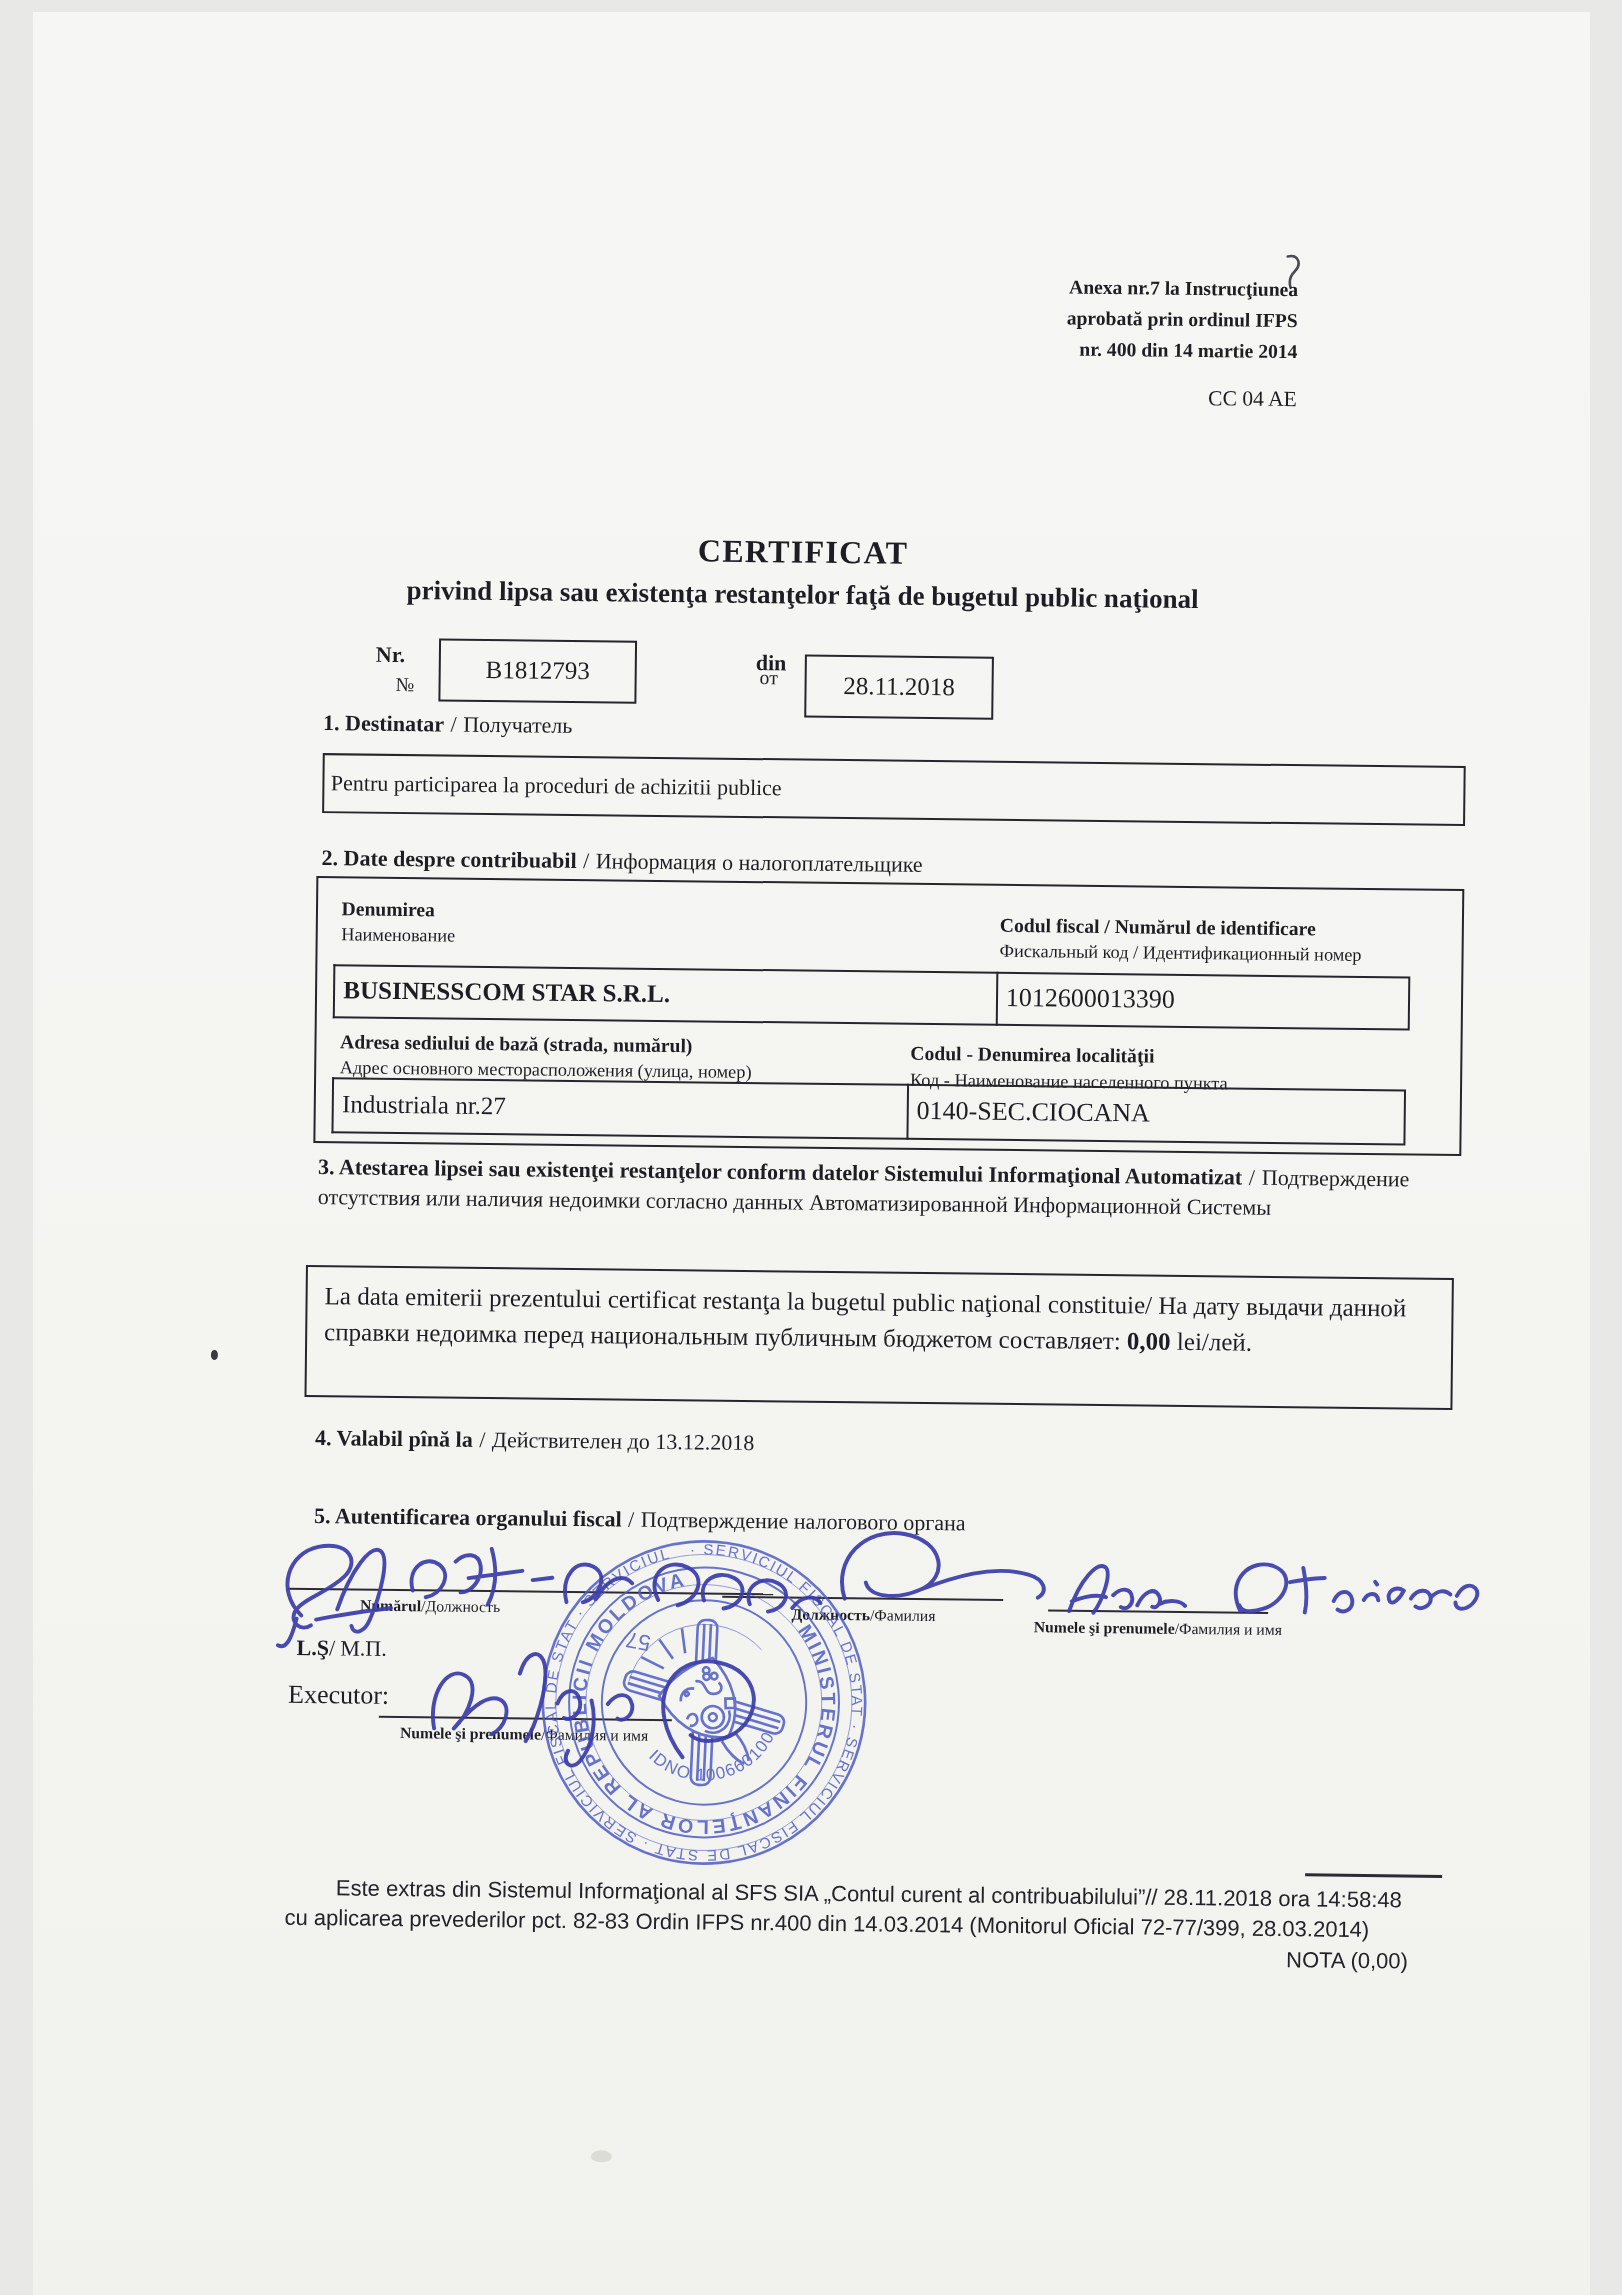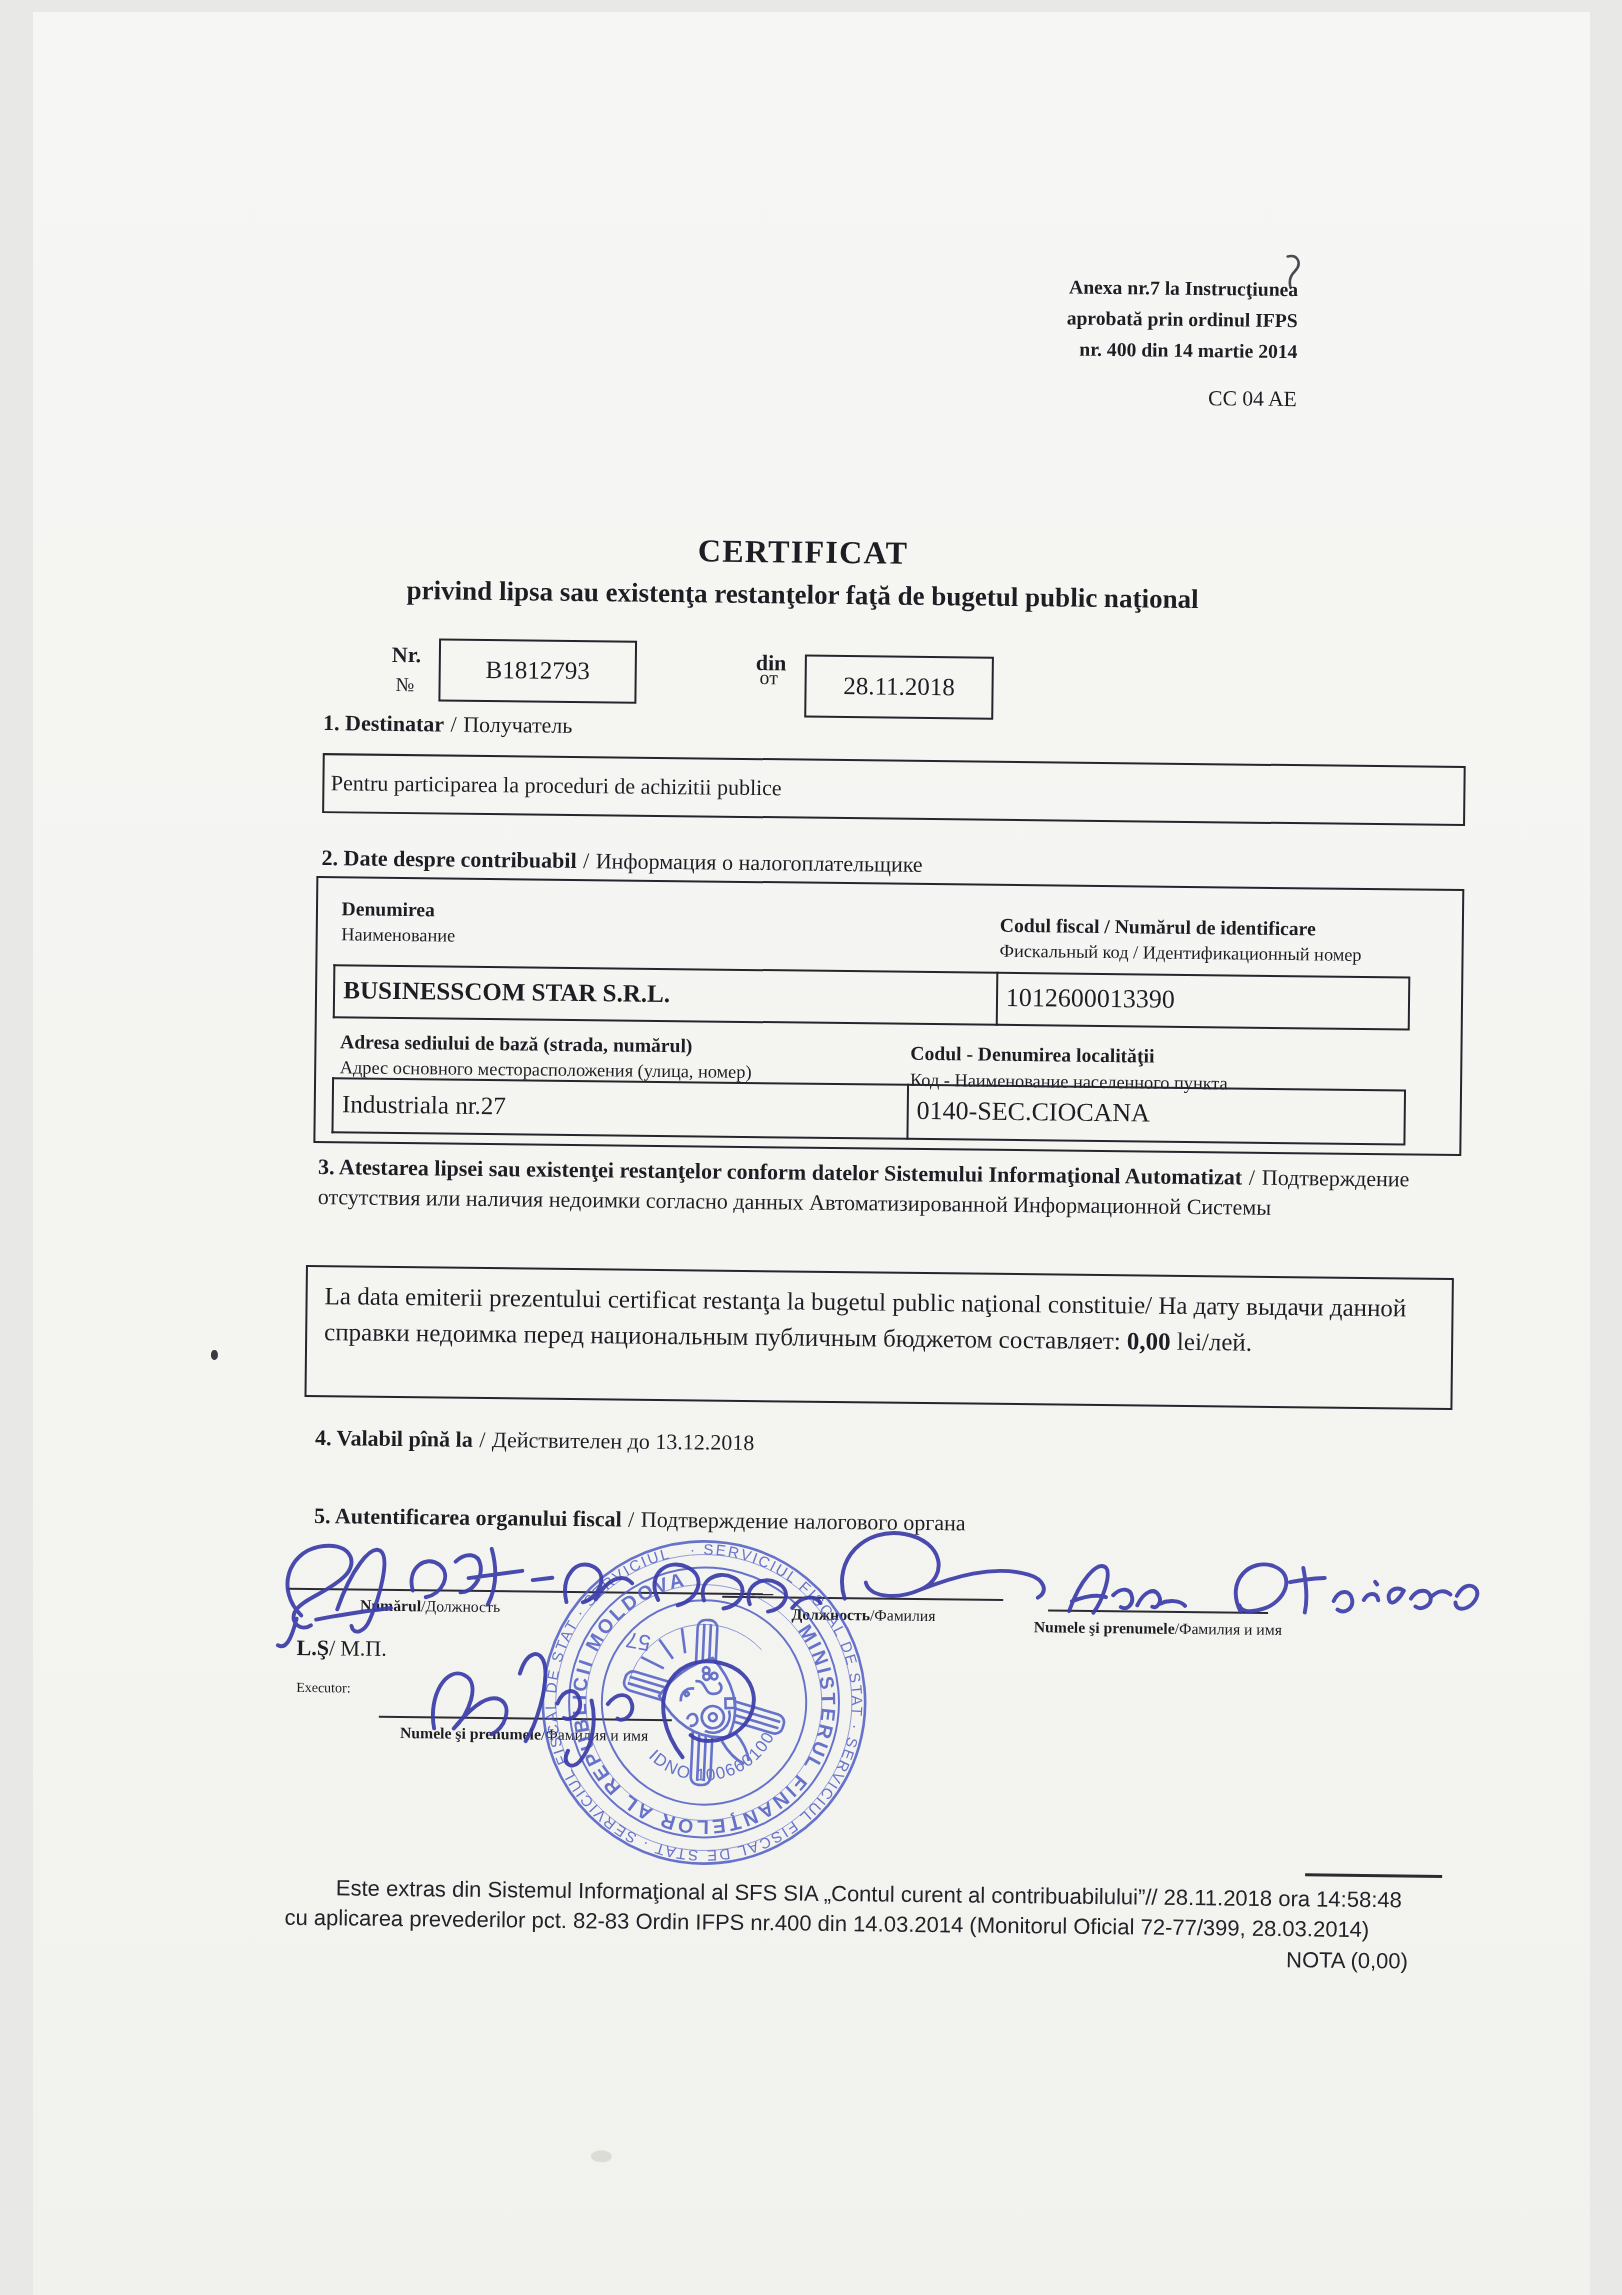--- a/index.html
+++ b/index.html
@@ -46,21 +46,21 @@
     <div class="hdr">aprobată prin ordinul IFPS</div>
     <div class="hdr">nr. 400 din 14 martie 2014</div>
     <div class="cc">CC 04 AE</div>
   </div>
 
   <div class="abs title-wrap">
     <div class="title-main">CERTIFICAT</div>
     <div class="title-sub">privind lipsa sau existenţa restanţelor faţă de bugetul public naţional</div>
   </div>
 
-  <div class="abs lbl-lg" style="left:364px;top:635px">Nr.</div>
+  <div class="abs lbl-lg" style="left:348px;top:635px">Nr.</div>
   <div class="abs lbl-sm" style="left:368px;top:667px">№</div>
   <div class="abs vbox" style="left:411px;top:631px;width:194px;height:59px">
     <div class="val" style="text-align:center;line-height:58px">B1812793</div>
   </div>
   <div class="abs lbl-lg" style="left:728px;top:639px">din</div>
   <div class="abs lbl-sm" style="left:732px;top:656px">от</div>
   <div class="abs vbox" style="left:777px;top:643px;width:185px;height:59px">
     <div class="val" style="text-align:center;line-height:58px">28.11.2018</div>
   </div>
 
@@ -134,21 +134,21 @@
   </div>
 
   <div class="abs sigline" style="left:1031px;top:1595px;width:220px"></div>
   <div class="abs under-lbl" style="left:1009px;top:1604px;width:264px">
     <span class="b">Numele şi prenumele</span><span>/</span><span>Фамилия и имя</span>
   </div>
 
   <div class="abs" style="left:280px;top:1629px;font-size:22px">
     <span class="b">L.Ş</span><span style="margin-right:5.2px">/</span><span>М.П.</span>
   </div>
-  <div class="abs" style="left:280px;top:1674px;font-size:14px">Executor:</div>
+  <div class="abs" style="left:272px;top:1674px;font-size:26px">Executor:</div>
   <div class="abs sigline" style="left:363px;top:1709px;width:293px"></div>
   <div class="abs under-lbl" style="left:366px;top:1717px;width:285px">
     <span class="b">Numele şi prenumele</span><span>/</span><span>Фамилия и имя</span>
   </div>
 
   <svg class="abs" style="left:521px;top:1525px" width="334" height="334" viewBox="-255 -255 510 510">
     <g stroke="#4e5cc4" fill="none" opacity="0.85" transform="rotate(-6)">
       <circle r="246" stroke-width="4"></circle>
       <circle r="206" stroke-width="3"></circle>
       <circle r="156" stroke-width="3"></circle>

